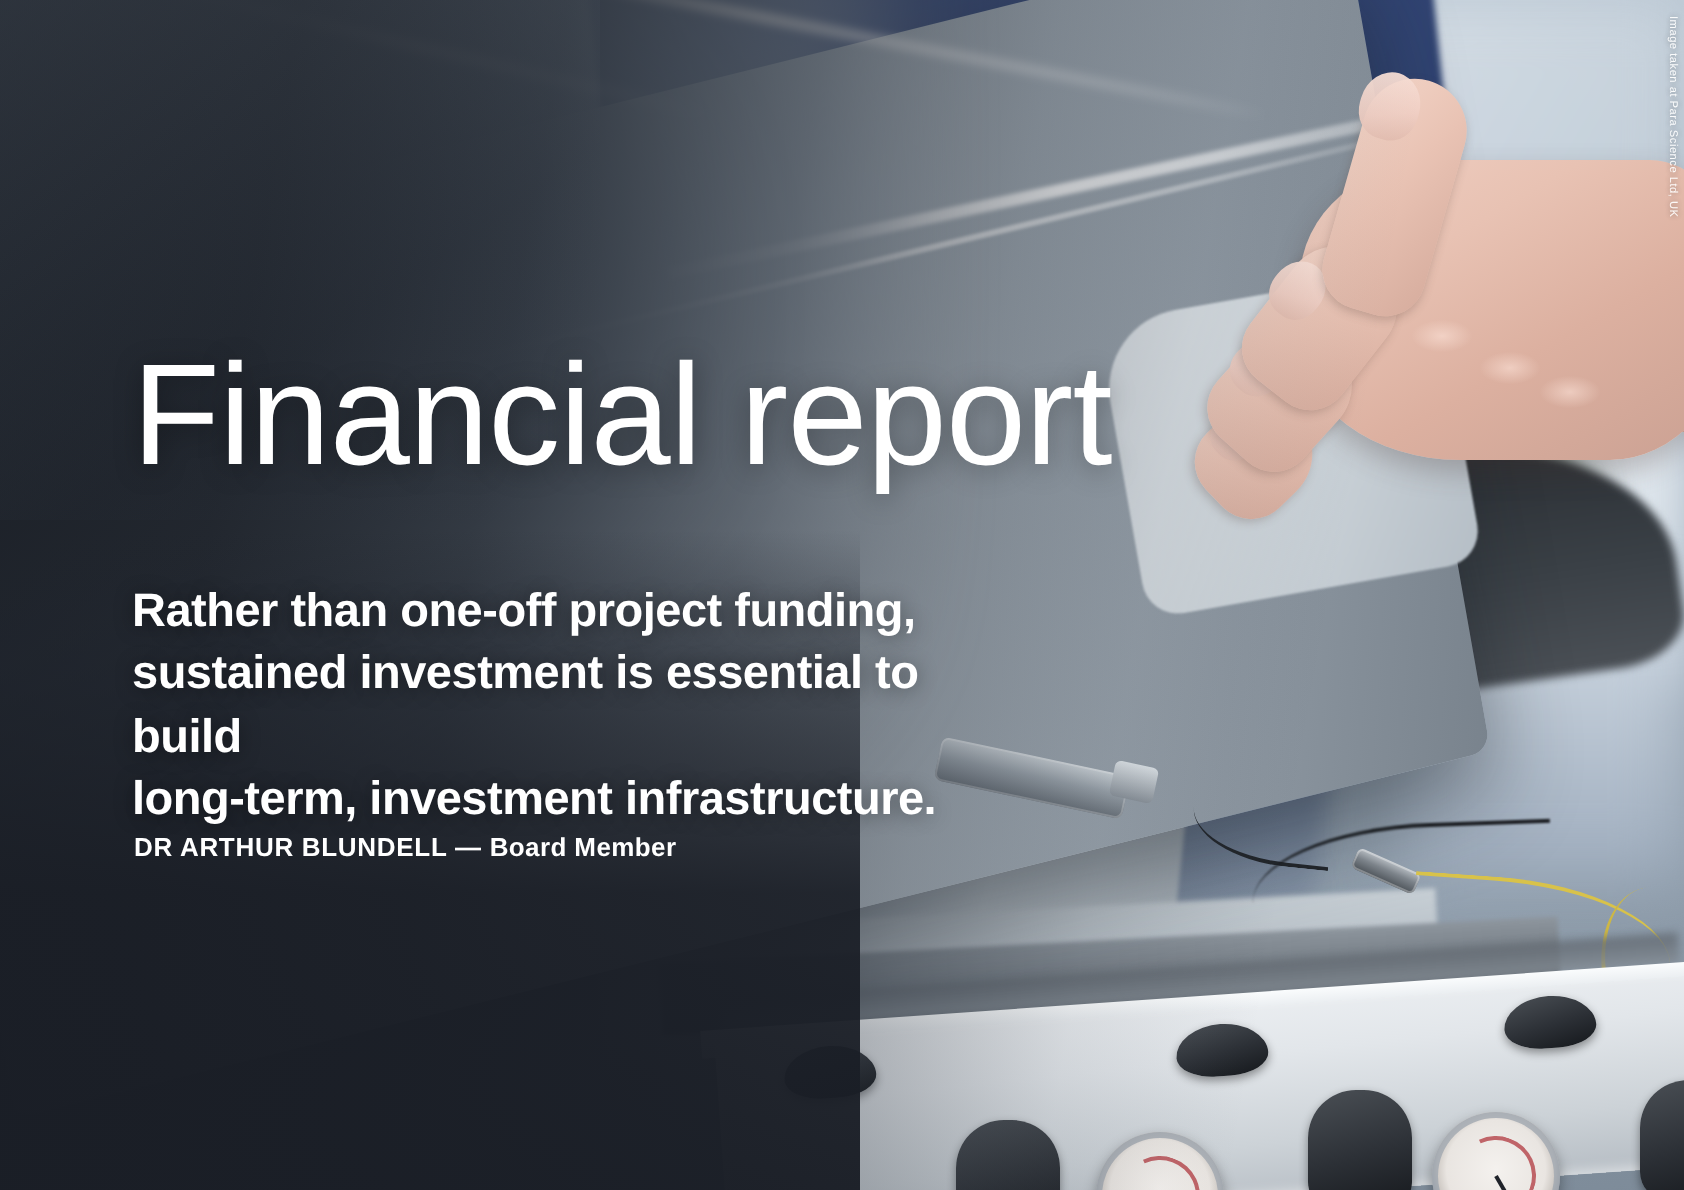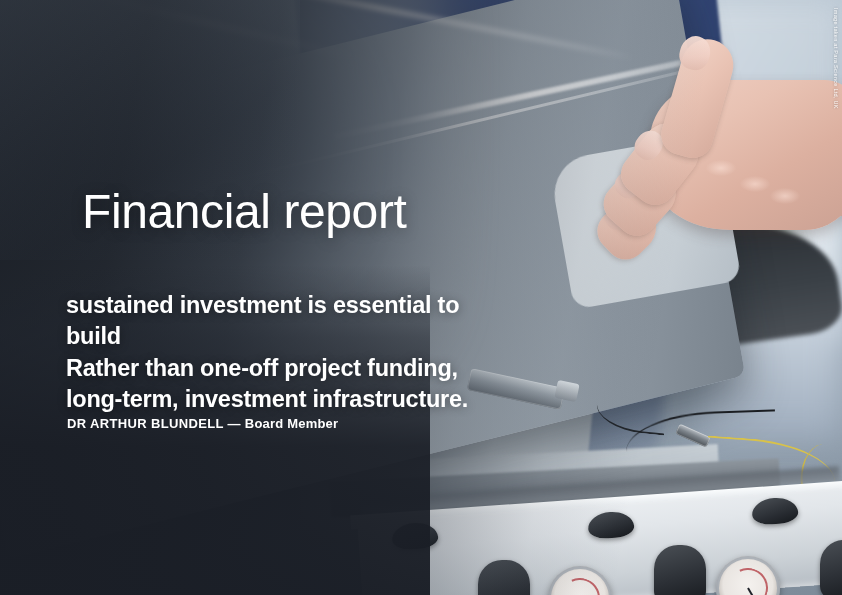--- a/index.html
+++ b/index.html
@@ -390,22 +390,22 @@
     position: absolute;
     left: 66px;
     top: 0;
     width: 520px;
     height: 100%;
   }
   .title {
     position: absolute;
     top: 172px;
     left: 0;
-    margin: 16px;
-    font-size: 48px;
+    margin: 0;
+    font-size: 72px;
     line-height: 1.02;
     font-weight: 400;
     letter-spacing: -0.4px;
     color: #ffffff;
     white-space: nowrap;
     text-shadow: 0 2px 14px rgba(0,0,0,.35);
   }
   .quote {
     position: absolute;
     top: 290px;
@@ -530,22 +530,22 @@
 
   <div class="scrim"></div>
   <div class="scrim-bottom"></div>
   <div class="scrim-topleft"></div>
 
   <div class="content">
 
     <h1 class="title">Financial report</h1>
 
     <blockquote class="quote">
+      <span class="line">Rather than one-off project funding,</span>
       <span class="line">sustained investment is essential to build</span>
-      <span class="line">Rather than one-off project funding,</span>
       <span class="line">long-term, investment infrastructure.</span>
     </blockquote>
 
     <div class="attribution">
       <span>DR ARTHUR BLUNDELL</span>
       <span>—</span>
       <span class="role">Board Member</span>
     </div>
   </div>
 

